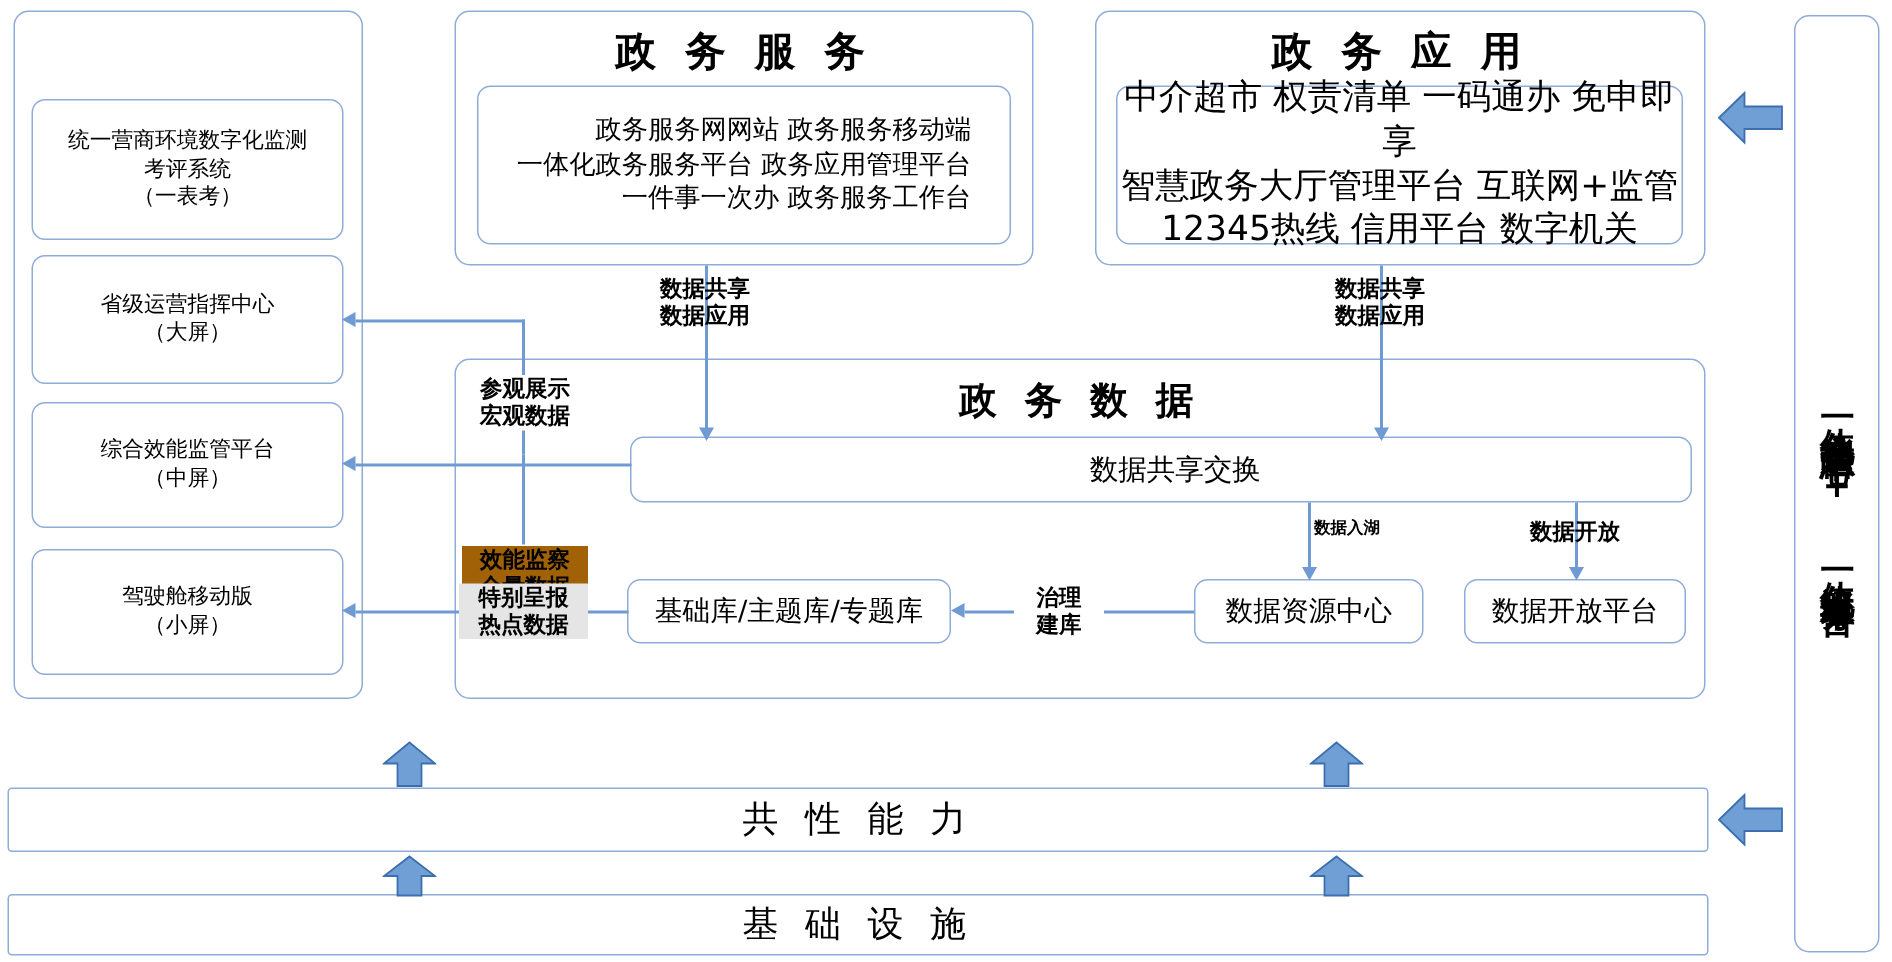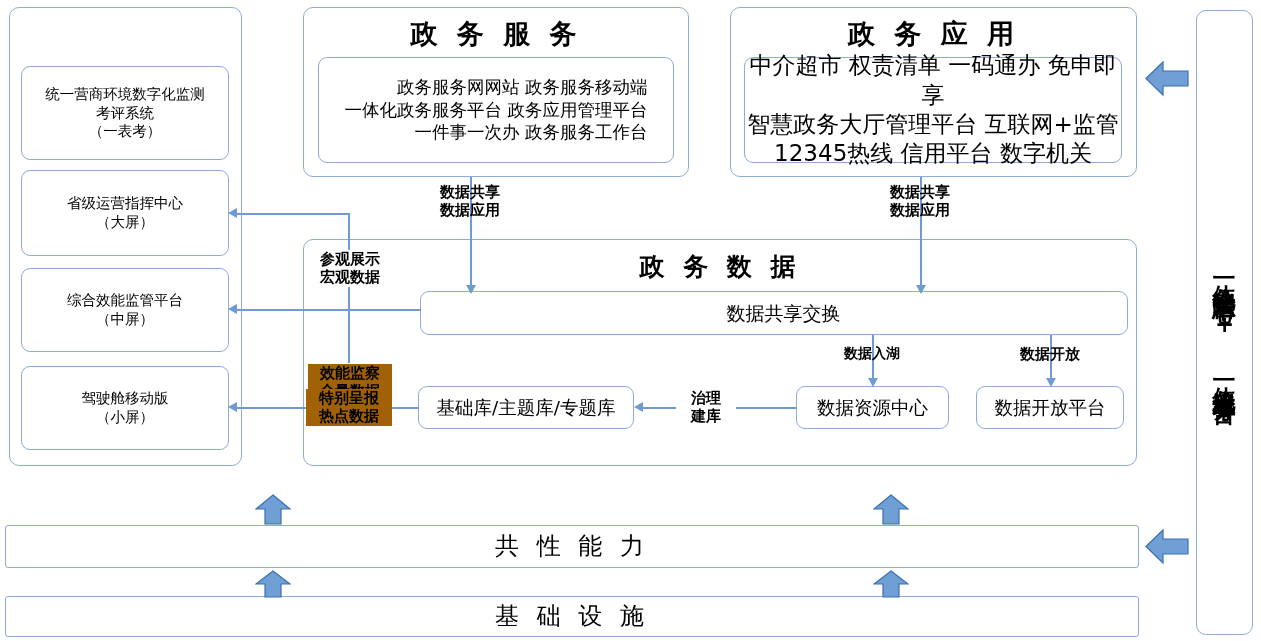--- a/index.html
+++ b/index.html
@@ -122,21 +122,21 @@
   <div class="lbl" style="left:410px;top:183px;width:120px;font-size:15px;">数据共享
 数据应用</div>
 
   <div class="vline" style="left:920px;top:177px;height:110px;"></div>
   <div class="ar-down" style="left:916px;top:285px;"></div>
   <div class="lbl" style="left:860px;top:183px;width:120px;font-size:15px;">数据共享
 数据应用</div>
 
   <div class="vline" style="left:872px;top:335px;height:45px;"></div>
   <div class="ar-down" style="left:868px;top:378px;"></div>
-  <div class="lbl" style="left:822px;top:345px;width:100px;font-size:14px;">数据入湖</div>
+  <div class="lbl" style="left:848px;top:345px;width:100px;font-size:11px;">数据入湖</div>
 
   <div class="vline" style="left:1050px;top:335px;height:45px;"></div>
   <div class="ar-down" style="left:1046px;top:378px;"></div>
   <div class="lbl" style="left:1000px;top:345px;width:100px;font-size:15px;">数据开放</div>
 
   <div class="hline" style="left:643px;top:407px;width:153px;"></div>
   <div class="ar-left" style="left:634px;top:402px;"></div>
   <div class="lbl" style="left:676px;top:389px;width:60px;font-size:15px;background:#fff;">治理
 建库</div>
 
@@ -147,21 +147,21 @@
 宏观数据</div>
 
   <div class="vline" style="left:348px;top:303px;height:60px;"></div>
   <div class="hline" style="left:237px;top:309px;width:184px;"></div>
   <div class="ar-left" style="left:228px;top:304px;"></div>
   <div class="lbl" style="left:308px;top:316px;width:84px;font-size:15px;background:#a16207;margin-top:48px;">效能监察
 全量数据</div>
 
   <div class="hline" style="left:237px;top:407px;width:182px;"></div>
   <div class="ar-left" style="left:228px;top:402px;"></div>
-  <div class="lbl" style="left:306px;top:389px;width:86px;font-size:15px;background:#a16207;">特别呈报
+  <div class="lbl" style="left:306px;top:389px;width:86px;font-size:15px;background:#e5e5e5;">特别呈报
 热点数据</div>
 
   <div class="box" style="left:5px;top:525px;width:1134px;height:43px;font-size:24px;letter-spacing:5px;border-radius:3px;">共 性 能 力</div>
 
   <div class="box" style="left:5px;top:596px;width:1134px;height:41px;font-size:24px;letter-spacing:5px;border-radius:3px;">基 础 设 施</div>
 
   <div class="block-arrow" style="left:255px;top:570px;width:36px;height:28px;">
     <svg width="36" height="28" viewBox="0 0 36 28">
       <polygon points="18,1 35,14 26,14 26,27 10,27 10,14 1,14" fill="#6f9fd4" stroke="#3b6fb0" stroke-width="1.2"></polygon>
     </svg>

